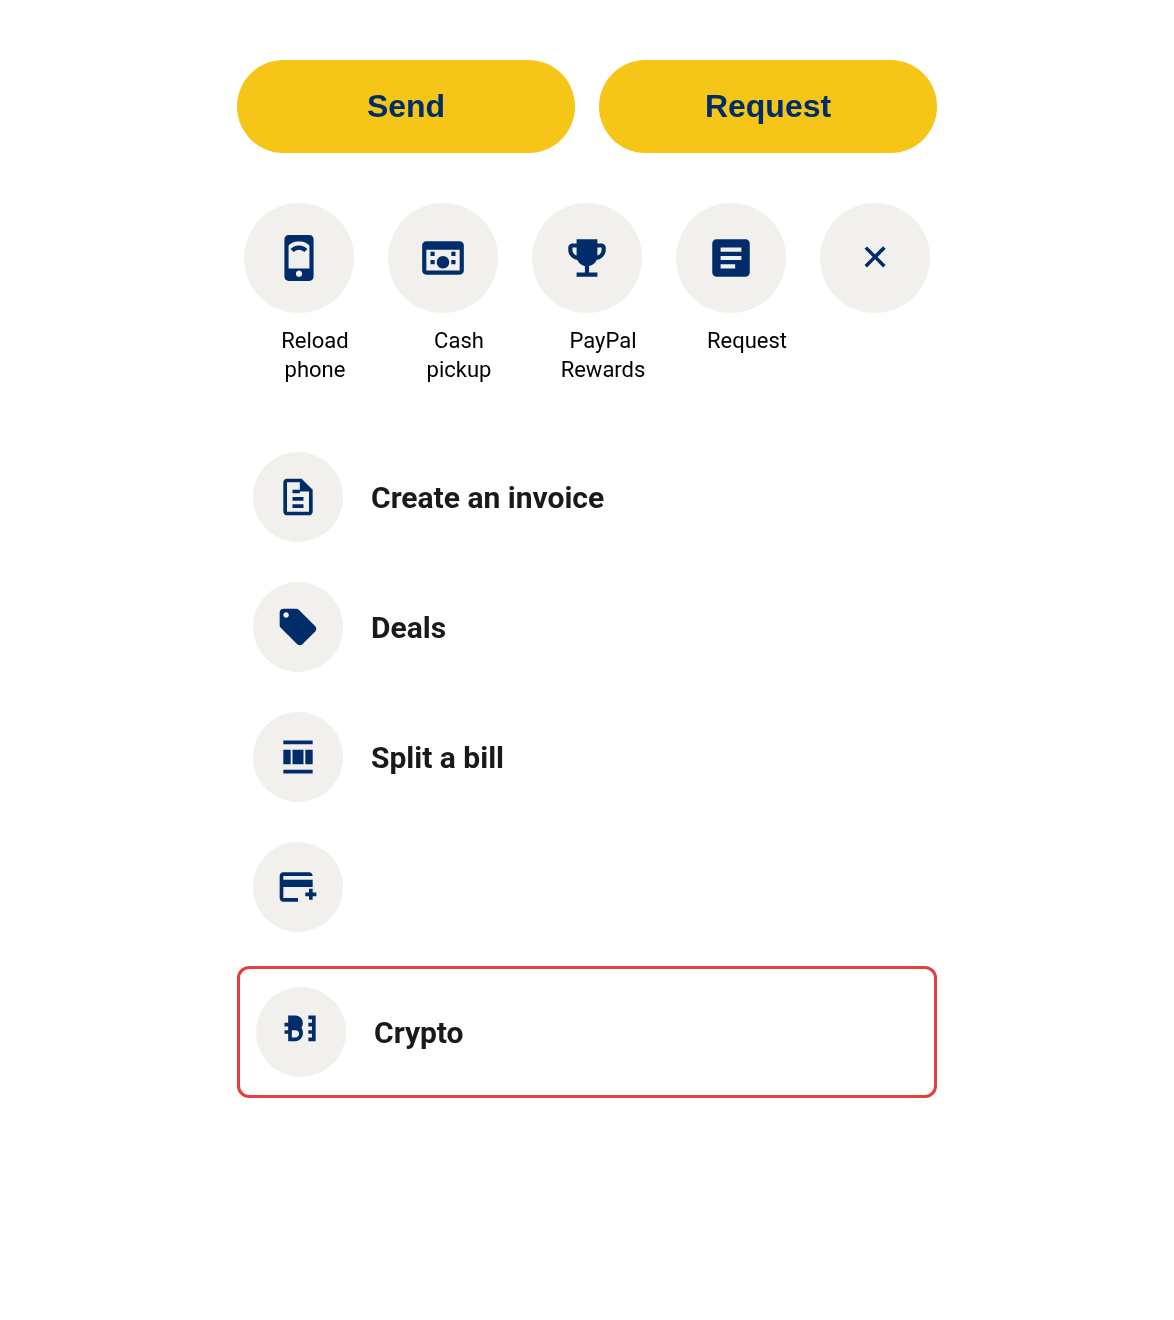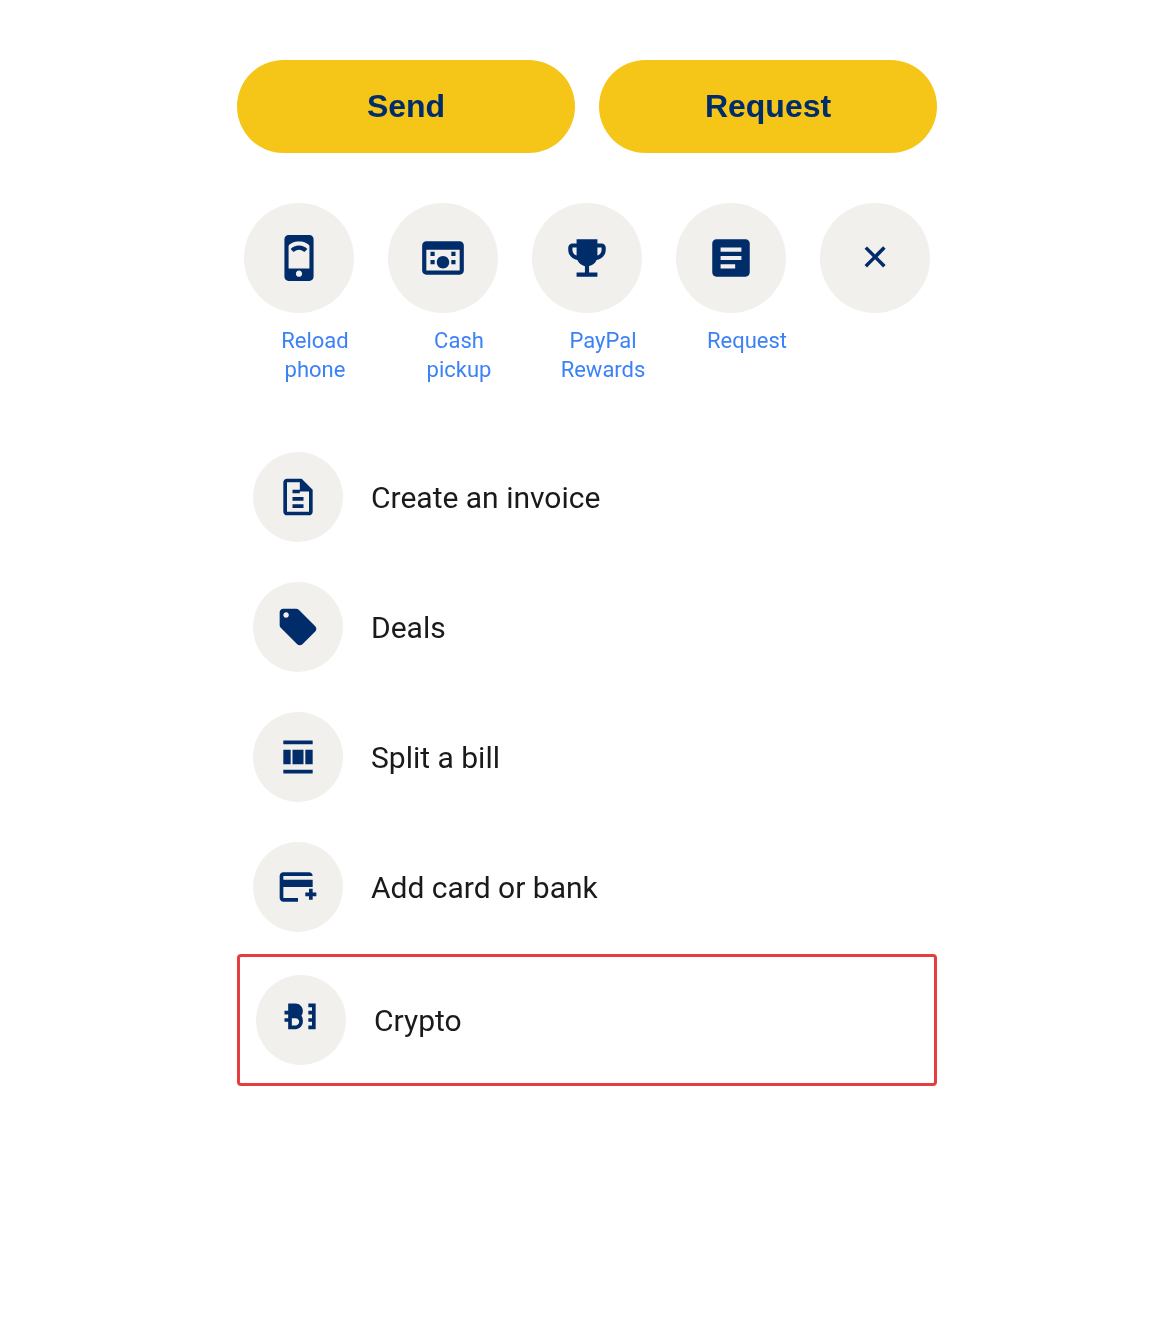--- a/index.html
+++ b/index.html
@@ -63,21 +63,21 @@
       height: 110px;
       border-radius: 50%;
       background: #F2F0EC;
       display: flex;
       align-items: center;
       justify-content: center;
     }
 
     .quick-action-label {
       font-size: 22px;
-      color: #3b82f6;
+      color: #000000;
       text-align: center;
       line-height: 1.3;
       margin-left: 32px;
     }
 
     .quick-action-x {
       font-size: 36px;
       color: #002C6A;
       font-weight: 300;
     }
@@ -104,26 +104,27 @@
       background: #F2F0EC;
       display: flex;
       align-items: center;
       justify-content: center;
       flex-shrink: 0;
     }
 
     .list-item-label {
       font-size: 30px;
       color: #1a1a1a;
-      font-weight: 400;
+      font-weight: 700;
     }
 
     .list-item.highlighted {
       border: 3px solid #e53e3e;
-      border-radius: 4px;
+      border-radius: 12px;
+      margin-top: 12px;
     }
 
     svg {
       fill: #002C6A;
     }
   </style>
 </head>
 <body>
 
 <div class="container">
@@ -209,21 +210,20 @@
       </div>
       <span class="list-item-label">Split a bill</span>
     </div>
 
     <div class="list-item">
       <div class="list-item-circle">
         <svg width="44" height="44" viewBox="0 0 24 24">
           <path d="M20 4H4c-1.11 0-2 .89-2 2v12c0 1.11.89 2 2 2h8v-2H4v-6h16V6c0-1.11-.89-2-2-2zm0 4H4V6h16v2zm2 7h-2v-2h-2v2h-2v2h2v2h2v-2h2v-2z"></path>
         </svg>
       </div>
-      <span class="list-item-label">Add card or bank</span>
     </div>
 
     <div class="list-item highlighted">
       <div class="list-item-circle">
         <svg width="44" height="44" viewBox="0 0 24 24">
           <path d="M9 3H5v4H3v2h2v2H3v2h2v4h4c2.21 0 4-1.79 4-4v-1c0-.89-.29-1.7-.78-2.37.49-.67.78-1.48.78-2.37V7c0-2.21-1.79-4-4-4zm2 10c0 1.1-.9 2-2 2H7v-4h2c1.1 0 2 .9 2 2zm-2-6H7V9h2c.55 0 1-.45 1-1s-.45-1-1-1zm9-4h-2v2h2v2h-2v2h2v2h-2v2h2v2h-2v2h4V3h-4z"></path>
         </svg>
       </div>
       <span class="list-item-label">Crypto</span>
     </div>

